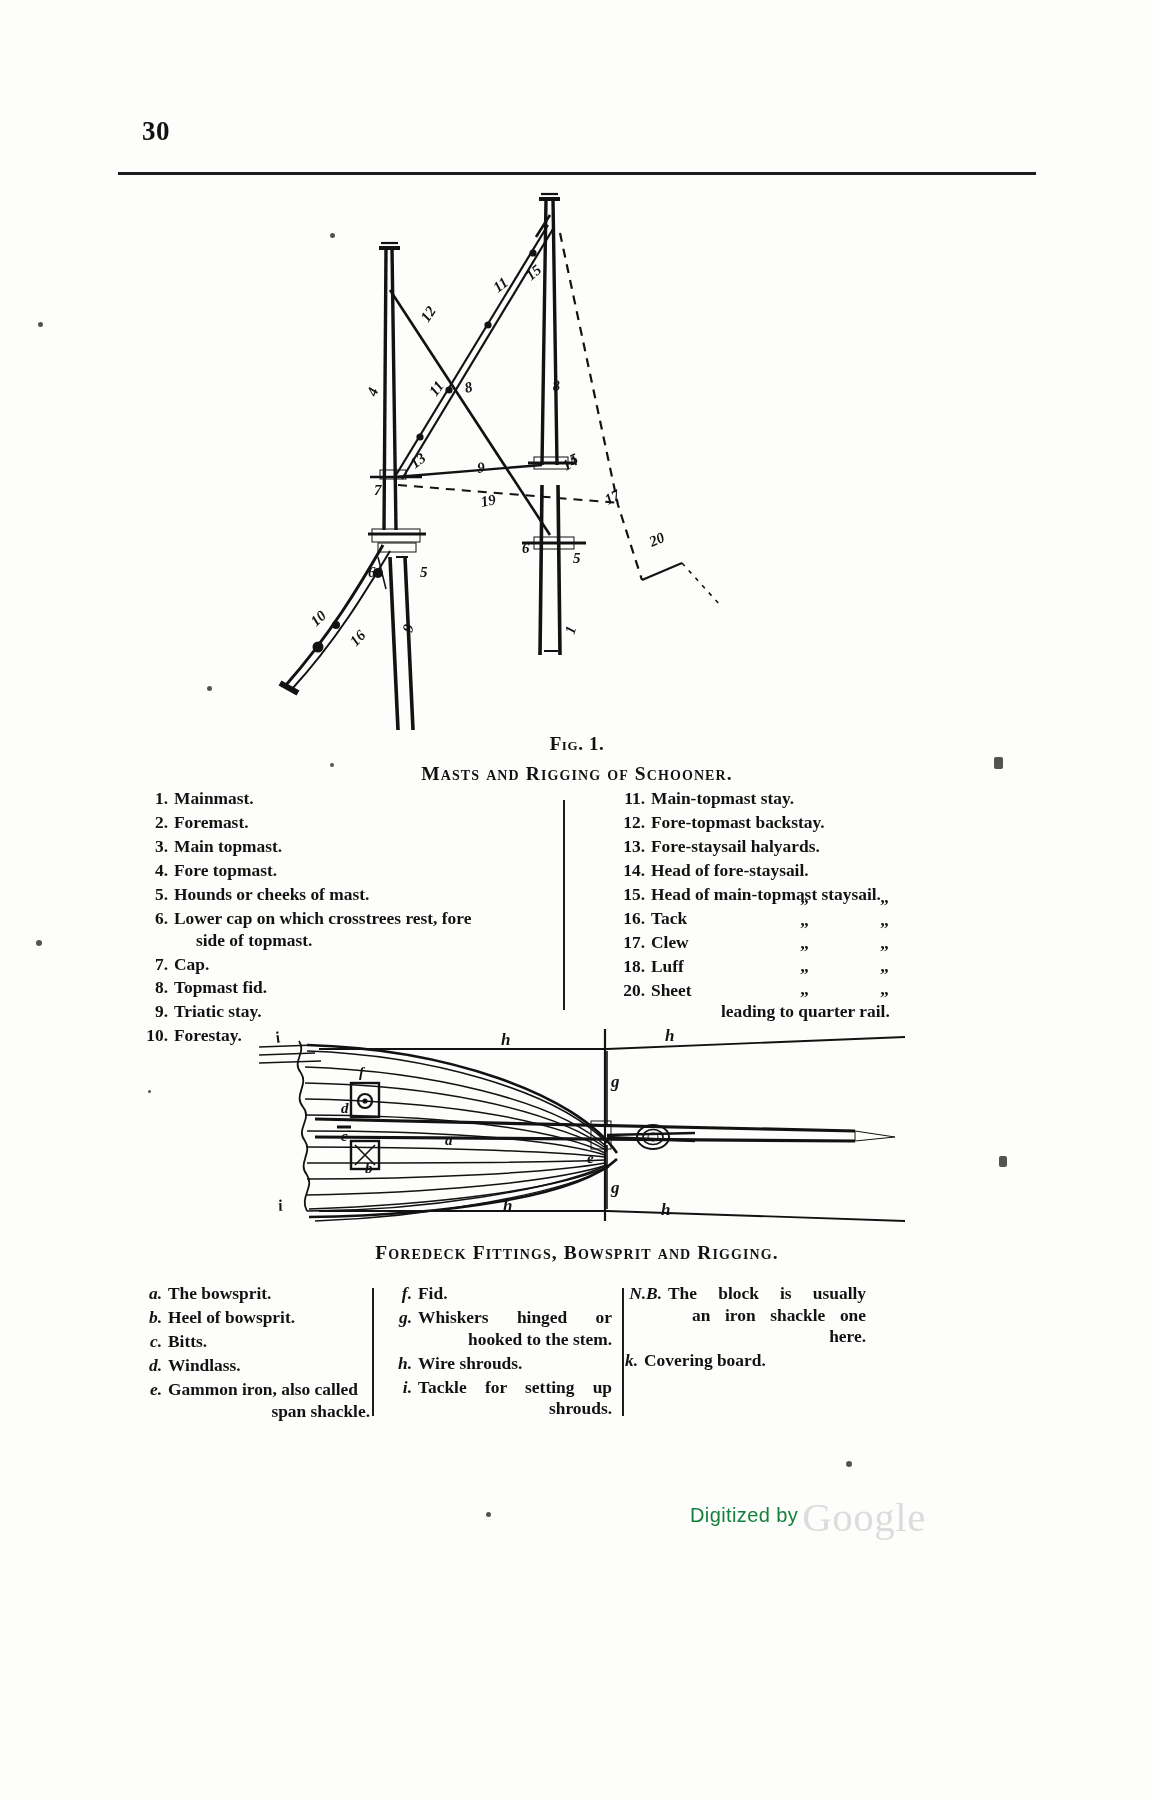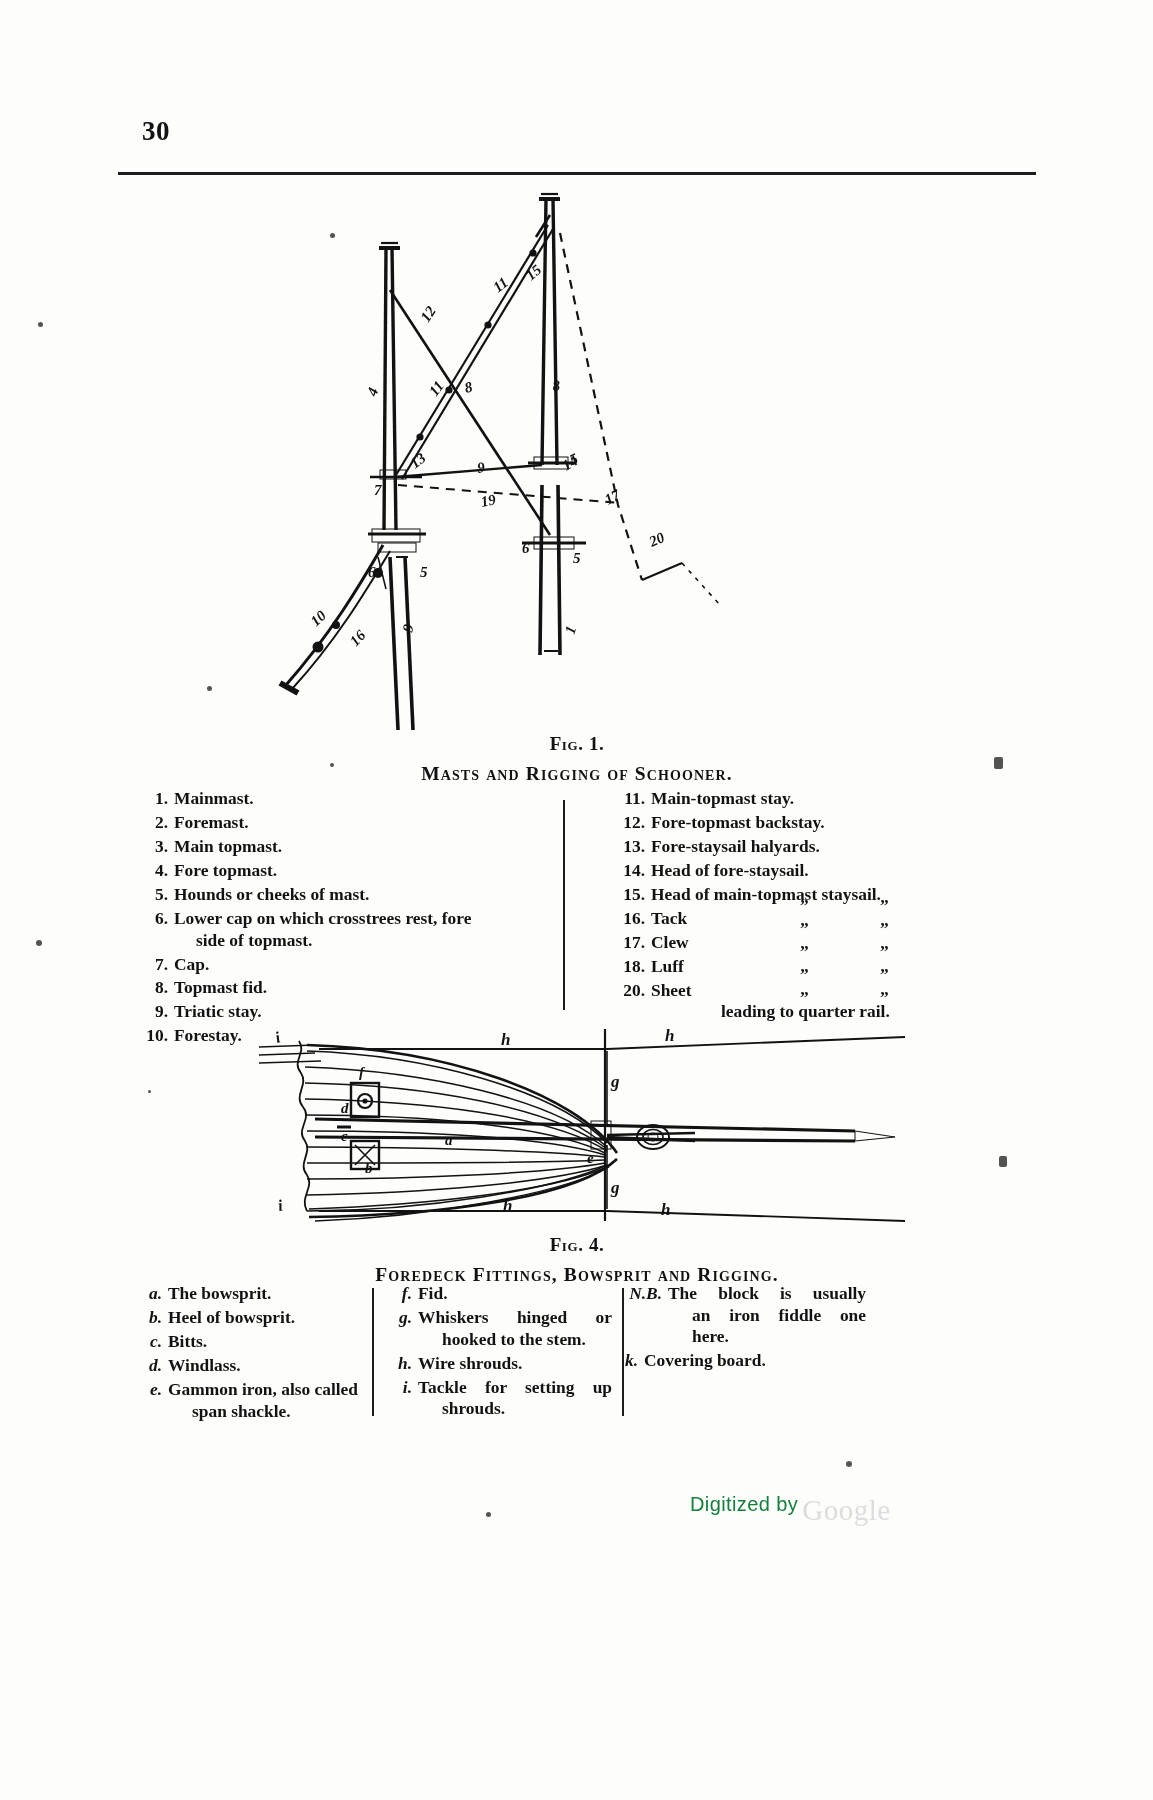--- a/index.html
+++ b/index.html
@@ -32,26 +32,26 @@
   .litem{position:relative;display:block;padding-left:34px;margin-bottom:2.4px;}
   .litem .num{position:absolute;left:0;top:0;width:28px;text-align:right;}
   .litem .txt{display:block;}
   .litem .cont{display:block;padding-left:22px;}
   .ditto{position:absolute;font-weight:bold;}
   .vrule{position:absolute;width:2px;background:#1d1d1d;}
   .just{text-align:justify;text-align-last:justify;}
 
   .alpha .num{font-style:italic;width:22px;}
   .alpha .litem{padding-left:28px;}
-  .alpha .cont{padding-left:24px;}
+  .alpha .cont{padding-left:24px;text-align:right;}
 
   
   .wm{position:absolute;left:690px;top:1493px;white-space:nowrap;}
   .wm .by{font-family:"Liberation Sans",sans-serif;font-size:20px;color:#15803d;letter-spacing:.4px;}
-  .wm .g{font-family:"Liberation Serif",serif;font-size:29px;color:#dcdcdc;letter-spacing:.5px;vertical-align:-9px;}
+  .wm .g{font-family:"Liberation Serif",serif;font-size:41px;color:#dcdcdc;letter-spacing:.5px;vertical-align:-9px;}
 
   svg{display:block;}
   .ln{stroke:#121212;fill:none;}
   .lbl{font-family:"Liberation Serif",serif;font-style:italic;font-weight:bold;fill:#121212;}
 </style>
 </head>
 <body>
 
 <div class="page">
 
@@ -320,21 +320,20 @@
       <text class="lbl" x="86" y="126" font-size="15">c</text>
       <text class="lbl" x="104" y="62" font-size="15">f</text>
       <text class="lbl" x="110" y="158" font-size="15">b</text>
       <text class="lbl" x="190" y="130" font-size="15">a</text>
       <text class="lbl" x="332" y="148" font-size="15">e</text>
       <text class="lbl" x="24" y="196" font-size="16" transform="rotate(-10 24 196)">i</text>
     </svg>
   </div>
 
   <div class="figcap" style="left:118px;top:1234px;width:918px;">
-    <div class="figno">Fig. 4.</div>
     <div class="figttl" style="margin-top:8px;">Foredeck Fittings, Bowsprit and Rigging.</div>
   </div>
 
   <div class="legend alpha" style="left:140px;top:1283px;width:230px;">
     <span class="litem">
         <span class="num">a.</span>
         <span class="txt">The bowsprit.</span>
       </span>
     <span class="litem">
         <span class="num">b.</span>
@@ -377,21 +376,21 @@
         <span class="cont">shrouds.</span>
       </span>
   </div>
 
   <div class="vrule" style="left:622px;top:1288px;height:128px;"></div>
 
   <div class="legend alpha" style="left:616px;top:1283px;width:250px;">
     <span class="litem" style="padding-left:52px;">
         <span class="num" style="width:46px;">N.B.</span>
         <span class="txt just">The block is usually</span>
-        <span class="cont just">an iron fiddle one</span>
+        <span class="cont just">an iron shackle one</span>
         <span class="cont">here.</span>
       </span>
     <span class="litem">
         <span class="num">k.</span>
         <span class="txt">Covering board.</span>
       </span>
   </div>
 
   <div class="wm">
     <span class="by">Digitized by</span>

